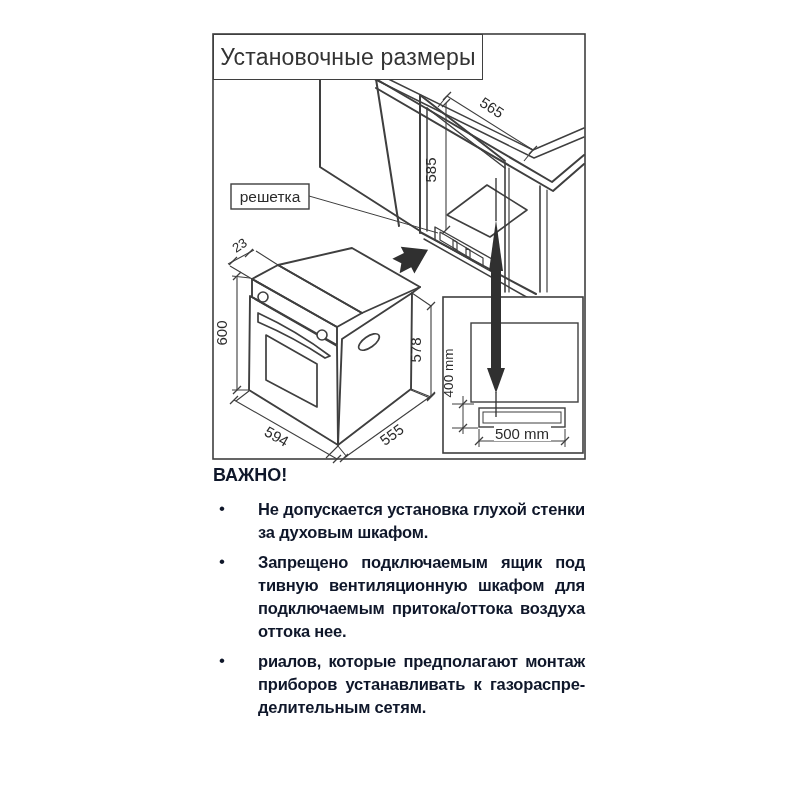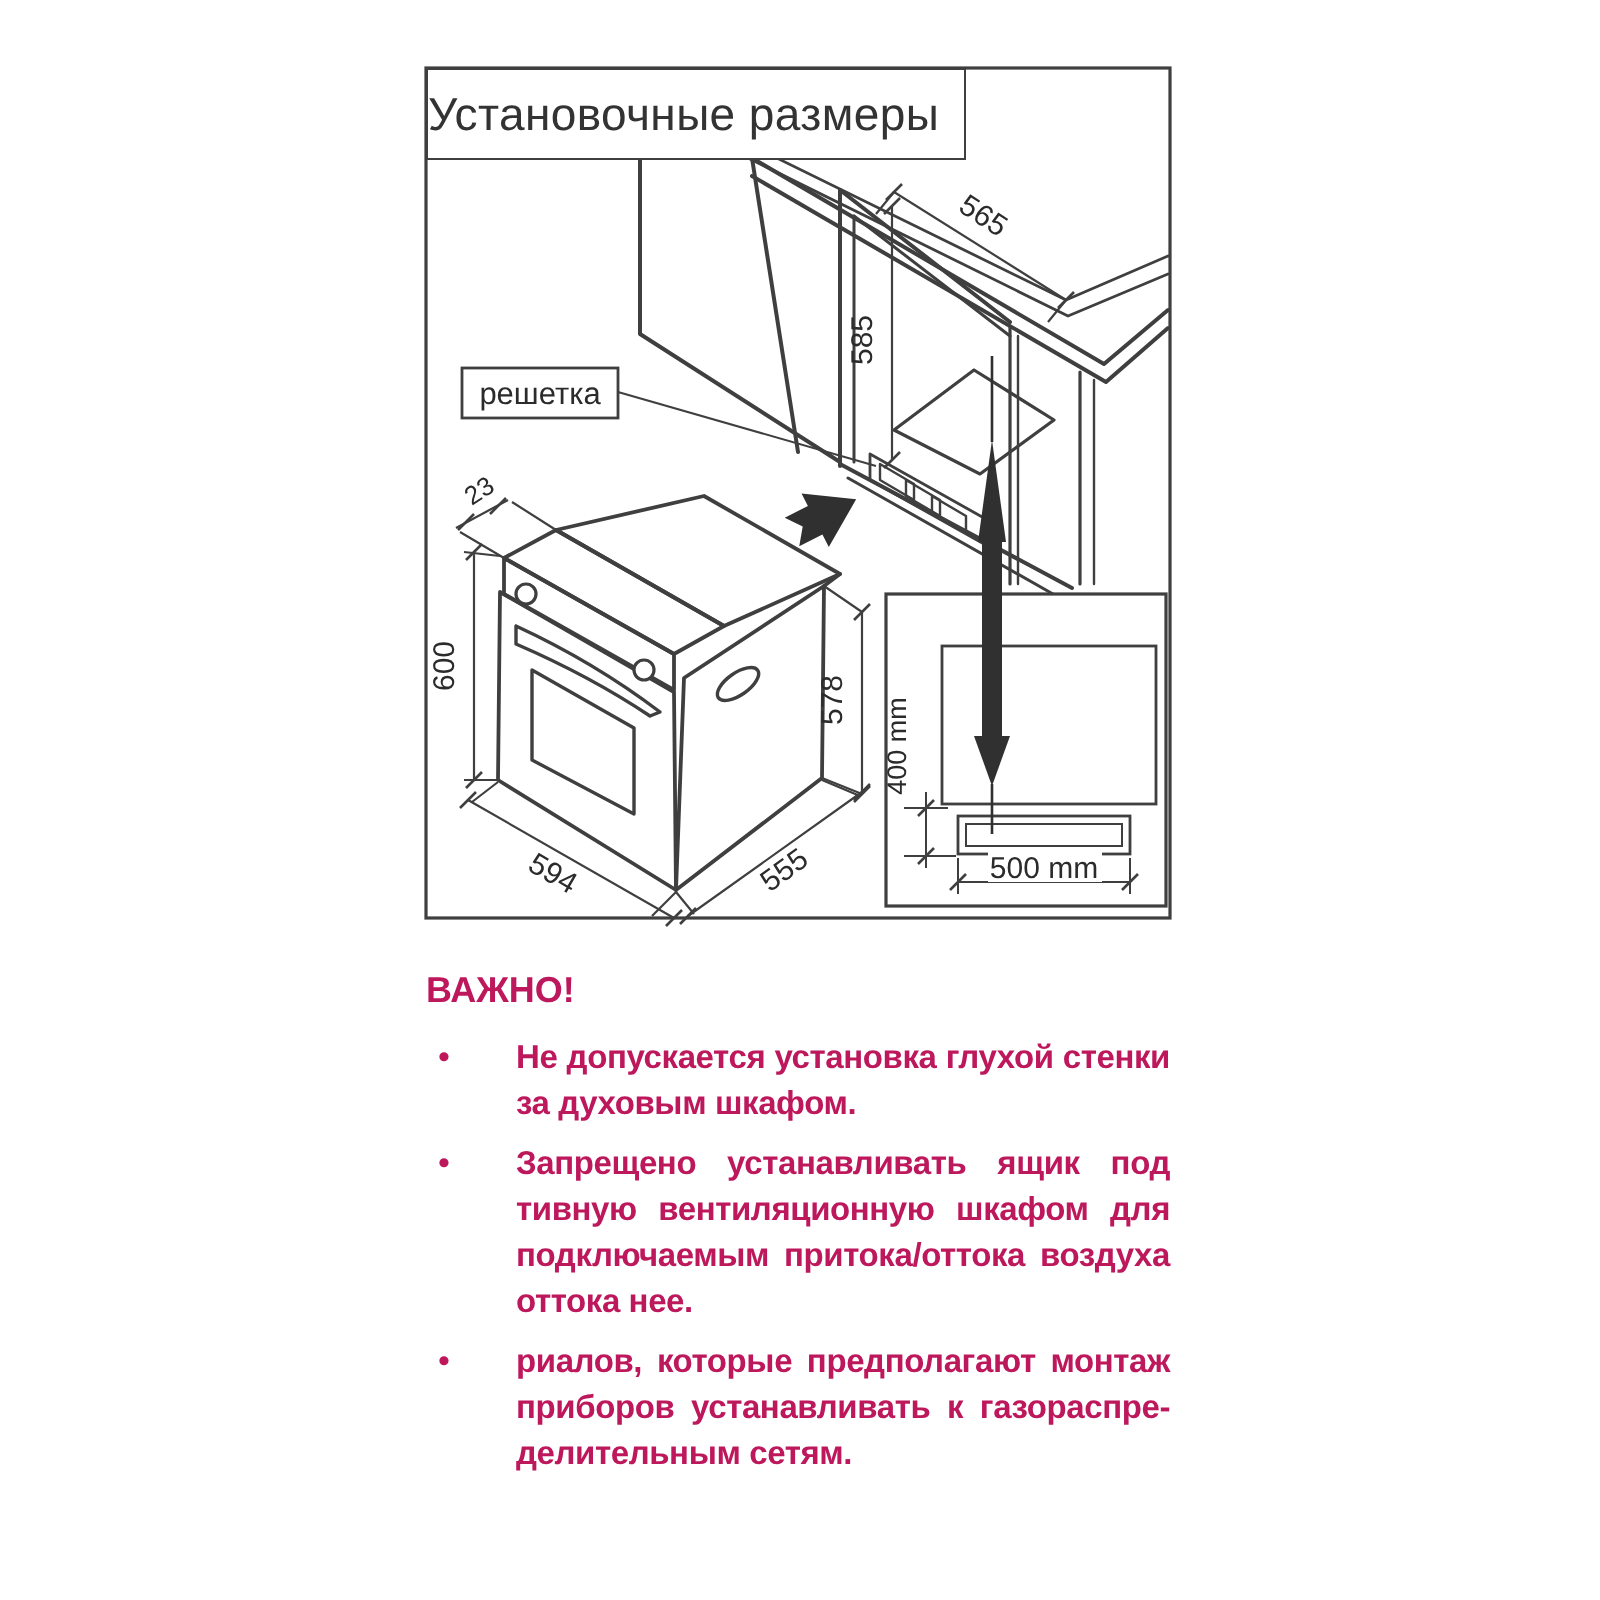--- a/index.html
+++ b/index.html
@@ -6,27 +6,27 @@
   .page{
     position:relative;width:800px;height:800px;background:#ffffff;
     font-family:"Liberation Sans",sans-serif;overflow:hidden;
   }
   .page svg{position:absolute;left:0;top:0;z-index:1;}
   svg text{font-family:"Liberation Sans",sans-serif;fill:#2b2b2b;}
 
   .title-box{
     position:absolute;left:213px;top:34px;width:268px;height:44px;
     border:1.6px solid #3f3f3f;background:#fff;z-index:2;
-    display:flex;align-items:center;justify-content:flex-start;
+    display:flex;align-items:center;justify-content:center;
     font-size:23px;color:#333;letter-spacing:0.2px;white-space:nowrap;
   }
 
   .imp{
-    position:absolute;left:213px;top:484px;width:372px;z-index:2;
-    color:#be185d;font-size:16.5px;line-height:23px;letter-spacing:-0.2px;
+    position:absolute;left:213px;top:464px;width:372px;z-index:2;
+    color:#0f172a;font-size:16.5px;line-height:23px;letter-spacing:-0.2px;
   }
   .imp .heading{font-weight:bold;font-size:18px;margin:0 0 11px 0;letter-spacing:0;}
   .bullet{position:relative;padding-left:45px;margin-bottom:7px;}
   .bullet .dot{position:absolute;left:6px;top:-1px;font-size:17px;}
   .ln{text-align:justify;text-align-last:justify;font-weight:bold;}
   .ln.last{text-align-last:left;}
 </style>
 </head>
 <body>
 
@@ -144,21 +144,21 @@
     <div class="heading">ВАЖНО!</div>
 
     <div class="bullet">
       <span class="dot">•</span>
       <div class="ln">Не допускается установка глухой стенки</div>
       <div class="ln last">за духовым шкафом.</div>
     </div>
 
     <div class="bullet">
       <span class="dot">•</span>
-      <div class="ln">Запрещено устанавливать ящик под</div>
+      <div class="ln">Запрещено подключаемым ящик под</div>
       <div class="ln">тивную вентиляционную шкафом для</div>
       <div class="ln">подключаемым притока/оттока воздуха</div>
       <div class="ln last">оттока нее.</div>
     </div>
 
     <div class="bullet">
       <span class="dot">•</span>
       <div class="ln">риалов, которые предполагают монтаж</div>
       <div class="ln">приборов устанавливать к газораспре-</div>
       <div class="ln last">делительным сетям.</div>

